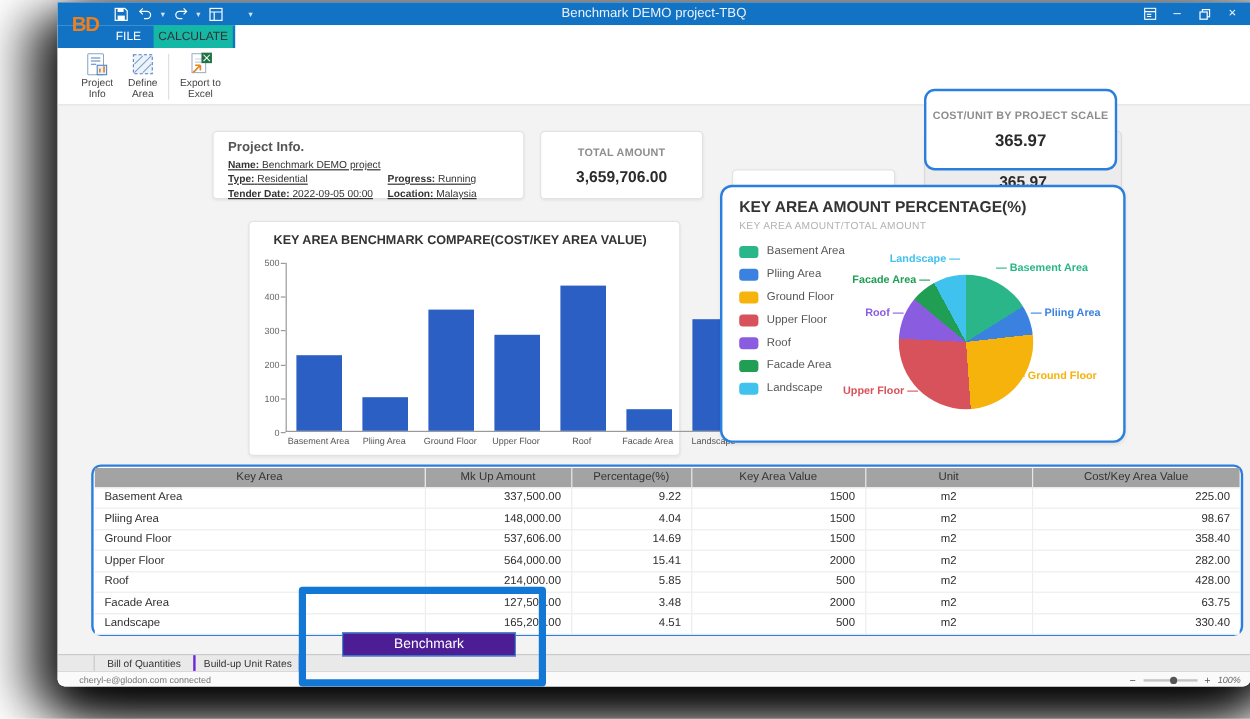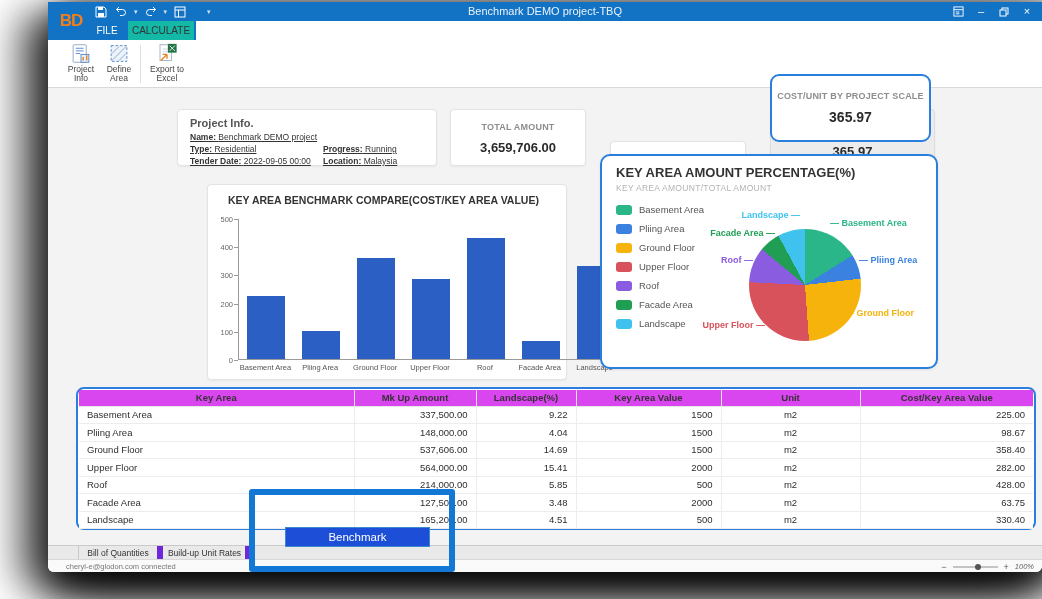--- a/index.html
+++ b/index.html
@@ -63,31 +63,31 @@
   .legend { position:absolute; left:14px; top:44px; }
   .legend .li { display:flex; align-items:center; height:19px; }
   .legend .sw { width:16px; height:10px; border-radius:3px; margin-right:7px; }
   .legend .lt { font-size:9.5px; color:#555; }
   .pie { position:absolute; left:147px; top:73px; width:112px; height:112px; border-radius:50%; }
   .plabel { position:absolute; font-size:9px; font-weight:bold; white-space:nowrap; }
   .plabel.r { transform:translateX(-100%); }
   
   .table-callout { position:absolute; left:28px; top:299px; width:960px; height:143px; background:#fff; border:2px solid #2a7fde; border-radius:8px; z-index:4; }
   table.kat { border-collapse:collapse; width:954px; margin:1px; table-layout:fixed; }
-  .kat th { height:16px; background:#d946ef; font-size:9.5px; font-weight:bold; color:#333; border:1px solid #e6e6e6; border-top:none; }
+  .kat th { height:16px; background:#a3a3a3; font-size:9.5px; font-weight:normal; color:#333; border:1px solid #e6e6e6; border-top:none; }
   .kat td { height:17.5px; font-size:9.5px; color:#2e2e2e; border:1px solid #ededed; padding:0 8px; background:#fff; }
   .kat tr td:first-child, .kat tr th:first-child { border-left:none; }
   .kat tr td:last-child, .kat tr th:last-child { border-right:none; }
   .al-l { text-align:left; } .al-r { text-align:right; } .al-c { text-align:center; }
   
   .bench-callout { position:absolute; left:201px; top:487px; width:206px; height:83px; border:6px solid #1377d6; border-radius:3px; z-index:9; background:transparent; }
-  .bench-btn { position:absolute; left:237px; top:525px; width:145px; height:20px; background:#1d4ed8; border:1px solid #3b8ad0; color:#fff; font-size:11.5px; text-align:center; line-height:19px; z-index:10; cursor:pointer; }
+  .bench-btn { position:absolute; left:237px; top:525px; width:145px; height:20px; background:#4c1d95; border:1px solid #3b8ad0; color:#fff; font-size:11.5px; text-align:center; line-height:19px; z-index:10; cursor:pointer; }
   
   .tabbar { position:absolute; left:0; top:543px; width:100%; height:14px; background:#e9e9e9; border-top:1px solid #cacaca; }
-  .btab { position:absolute; top:0; height:14px; font-size:8.5px; color:#333; text-align:center; line-height:14px; border-right:6px solid #6d28d9; cursor:pointer; }
+  .btab { position:absolute; top:0; height:14px; font-size:8.5px; color:#333; text-align:center; line-height:14px; border-right:2px solid #6d28d9; cursor:pointer; }
   .btab1 { left:30px; width:85px; border-left:1px solid #c9c9c9; }
   .btab2 { left:116px; width:87px; }
   .statusbar { position:absolute; left:0; top:557px; width:100%; height:13px; background:#fafafa; border-top:1px solid #d8d8d8; border-radius:0 0 6px 6px; }
   .conn { position:absolute; left:18px; top:2px; font-size:7.5px; color:#777; }
   .zoomctl { position:absolute; right:8px; top:1px; display:flex; align-items:center; gap:6px; height:11px; }
   .zoomctl .zi { font-size:9px; color:#555; cursor:pointer; }
   .ztrack { position:relative; width:45px; height:2px; background:#c4c4c4; }
   .zknob { position:absolute; left:22px; top:-2px; width:6px; height:6px; border-radius:50%; background:#555; }
   .zlevel { font-size:7.5px; color:#666;font-style:italic; }
 </style>
@@ -309,21 +309,21 @@
               <col style="width:122px">
               <col style="width:100px">
               <col style="width:145px">
               <col style="width:139px">
               <col style="width:173px">
             </colgroup>
           <thead>
             <tr>
               <th>Key Area</th>
               <th>Mk Up Amount</th>
-              <th>Landscape(%)</th>
+              <th>Percentage(%)</th>
               <th>Key Area Value</th>
               <th>Unit</th>
               <th>Cost/Key Area Value</th>
             </tr>
           </thead>
           <tbody id="tbody">
               <tr>
                 <td class="al-l">Basement Area</td>
                 <td class="al-r">337,500.00</td>
                 <td class="al-r">9.22</td>

